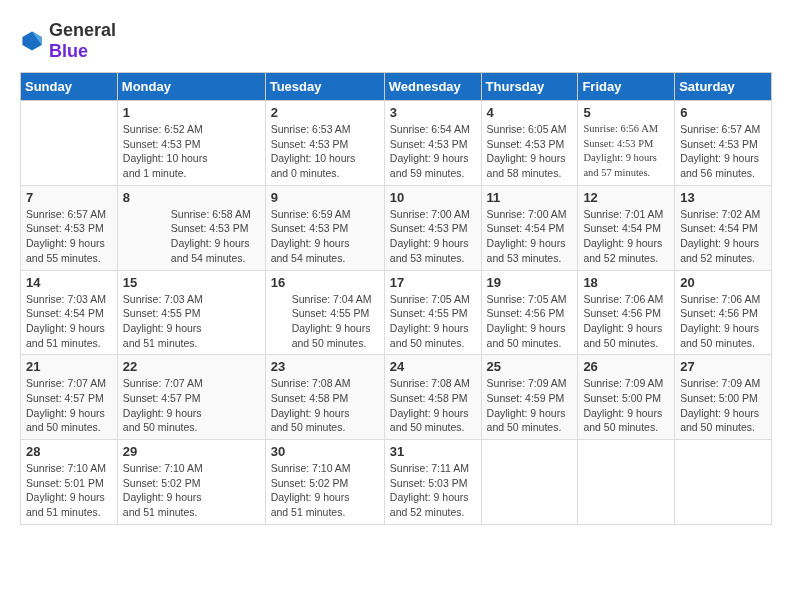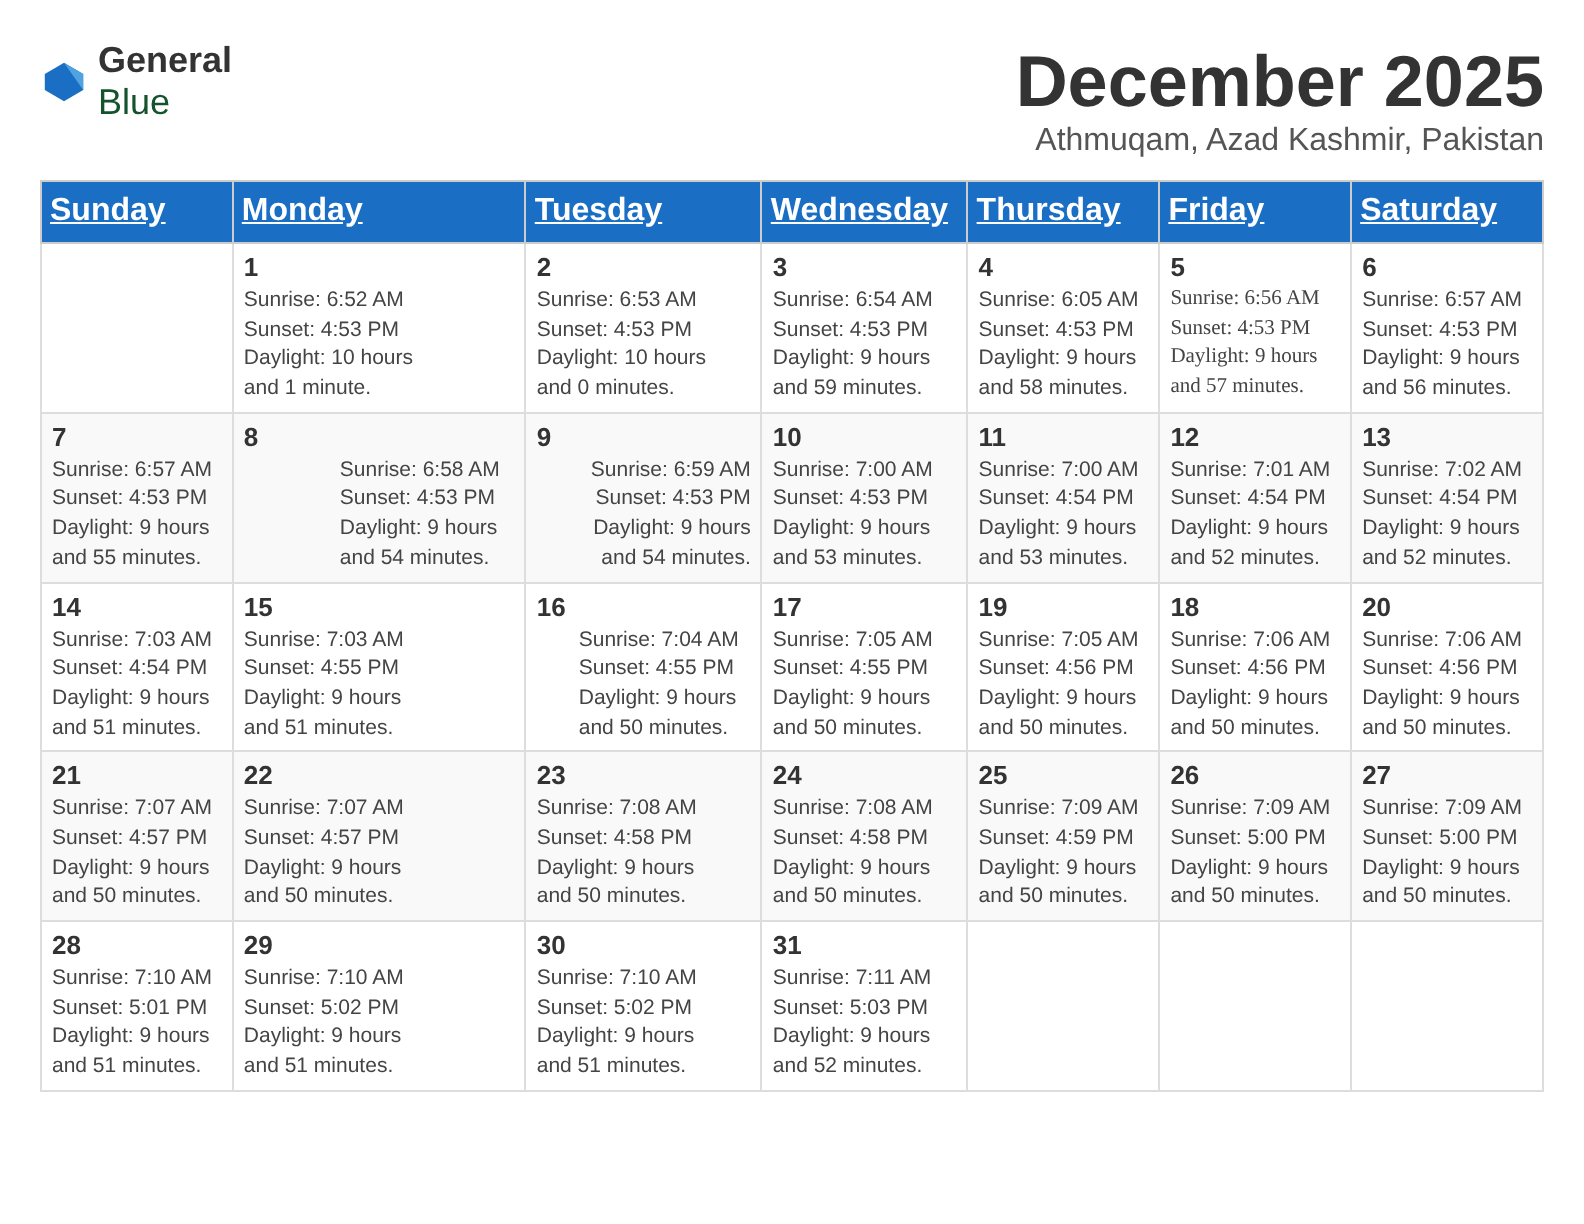--- a/index.html
+++ b/index.html
@@ -15,21 +15,21 @@
       align-items: flex-start;
       justify-content: space-between;
       margin-bottom: 10px;
     }
     .logo {
       display: flex;
       align-items: center;
       gap: 5px;
     }
     .logo-text-general { font-size: 18px; font-weight: bold; color: #333; }
-    .logo-text-blue { font-size: 18px; font-weight: normal; color: #14532d; }
+    .logo-text-blue { font-size: 18px; font-weight: bold; color: #6d28d9; }
     .logo-icon {
       width: 24px;
       height: 24px;
     }
     .title-area {
       text-align: right;
     }
     .month-title {
       font-size: 36px;
       font-weight: bold;
@@ -42,24 +42,23 @@
     table {
       width: 100%;
       border-collapse: collapse;
       font-size: 11px;
     }
     thead tr th {
       background-color: #1a6fc4;
       color: #fff;
       padding: 6px 4px;
       text-align: left;
-      font-size: 16px;
+      font-size: 13px;
       font-weight: bold;
       border: 1px solid #ccc;
-      text-decoration: underline;
     }
     tbody tr td {
       border: 1px solid #ddd;
       vertical-align: top;
       padding: 4px 5px;
       min-height: 70px;
       height: 80px;
       background: #fff;
     }
     tbody tr:nth-child(even) td {
@@ -88,24 +87,20 @@
       <polygon points="15,3 27,10 27,20 15,27 3,20 3,10" fill="#1a6fc4"></polygon>
       <polygon points="15,3 27,10 27,20" fill="#4fa3e0"></polygon>
     </svg>
     <div>
       <div>
         <span class="logo-text-general">General</span><br>
         <span class="logo-text-blue">Blue</span>
       </div>
     </div>
   </div>
-  <div class="title-area">
-    <div class="month-title">December 2025</div>
-    <div class="subtitle">Athmuqam, Azad Kashmir, Pakistan</div>
-  </div>
 </div>
 
 <table>
   <thead>
     <tr id="days-header">
     <th>Sunday</th>
         <th>Monday</th>
         <th>Tuesday</th>
         <th>Wednesday</th>
         <th>Thursday</th>
@@ -169,21 +164,21 @@
         </td>
         <td>
           <span class="day-number">8</span>
           <div class="day-info" style="white-space: pre-line; margin-left: 48px;">Sunrise: 6:58 AM
 Sunset: 4:53 PM
 Daylight: 9 hours
 and 54 minutes.</div>
         </td>
         <td>
           <span class="day-number">9</span>
-          <div class="day-info" style="white-space: pre-line; text-align: right;">Sunrise: 6:59 AM
+          <div class="day-info" style="white-space: pre-line;">Sunrise: 6:59 AM
 Sunset: 4:53 PM
 Daylight: 9 hours
 and 54 minutes.</div>
         </td>
         <td>
           <span class="day-number">10</span>
           <div class="day-info" style="white-space: pre-line;">Sunrise: 7:00 AM
 Sunset: 4:53 PM
 Daylight: 9 hours
 and 53 minutes.</div>

